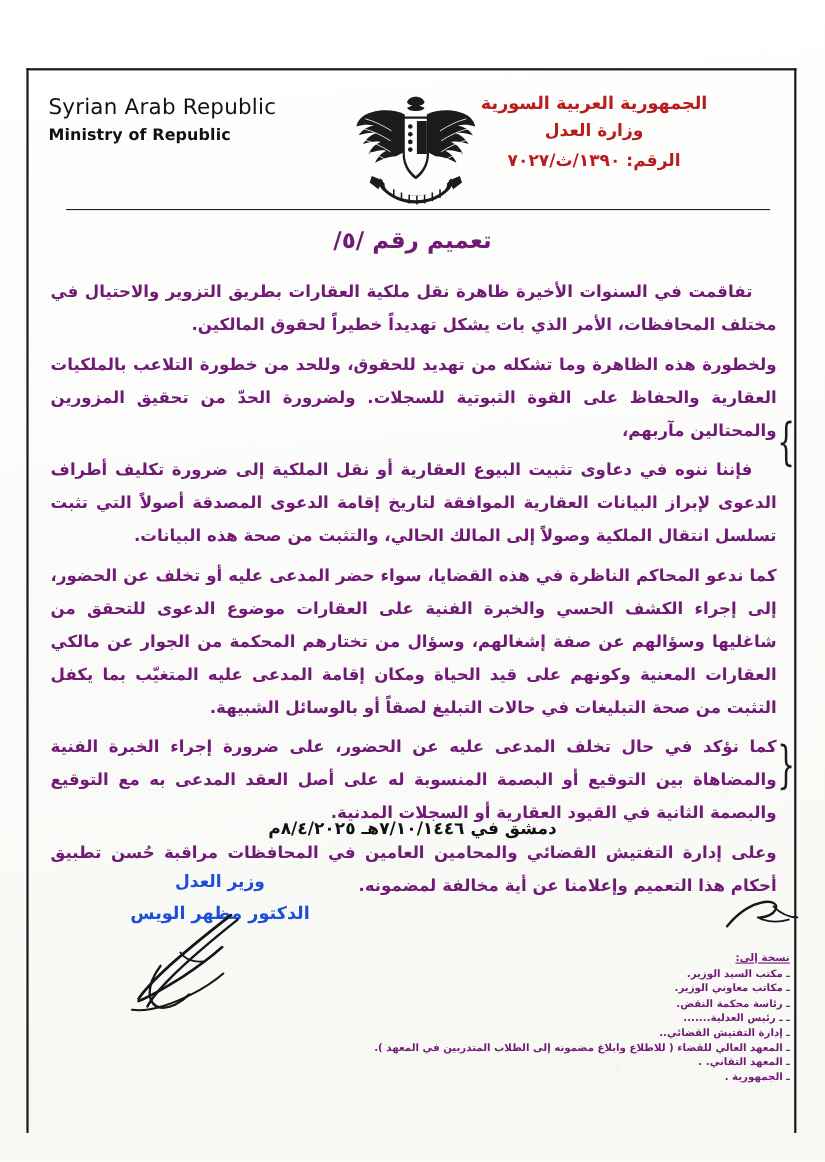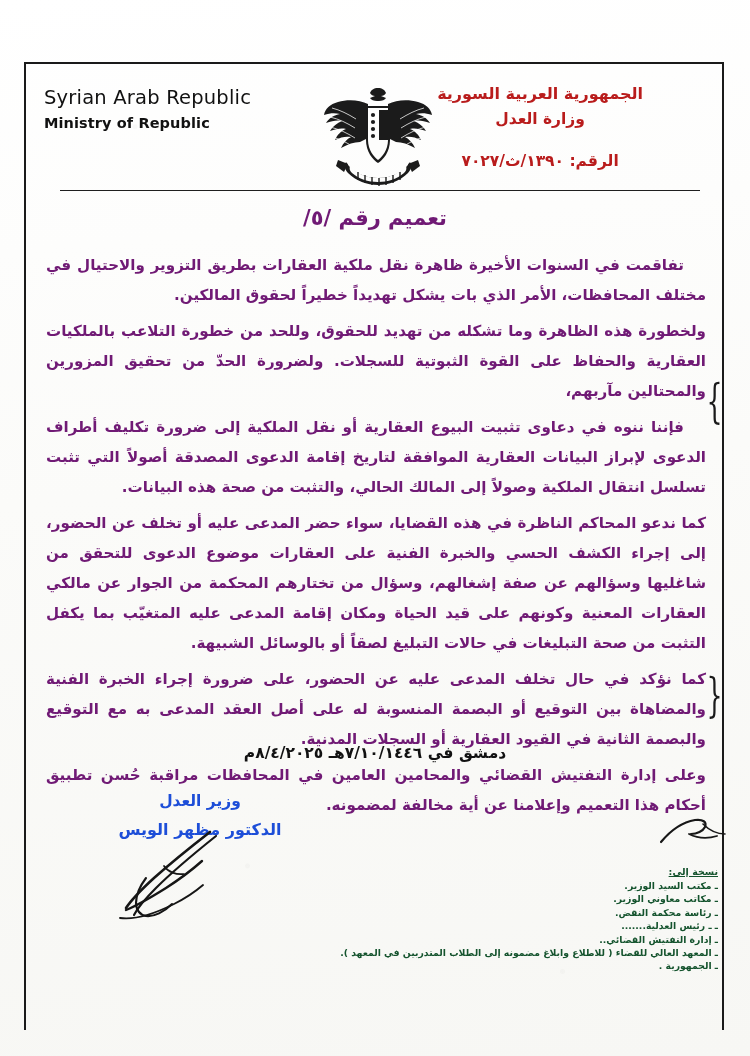--- a/index.html
+++ b/index.html
@@ -37,21 +37,21 @@
     position:absolute;left:20px;top:24px;color:#111;
   }
   .hdr-en .l1{font-size:19.5px;letter-spacing:.2px;line-height:1.25;}
   .hdr-en .l2{font-size:14.5px;font-weight:bold;margin-top:5px;letter-spacing:.1px;}
   .hdr-ar{
     position:absolute;right:22px;top:20px;text-align:center;direction:rtl;
     font-weight:bold;color:#b91c1c;
   }
   .hdr-ar .a1{font-size:16px;line-height:1.5;}
   .hdr-ar .a2{font-size:15.5px;line-height:1.5;margin-top:2px;}
-  .hdr-ar .a3{font-size:15.5px;line-height:1.5;margin-top:19px;letter-spacing:.5px;}
+  .hdr-ar .a3{font-size:15.5px;line-height:1.5;margin-top:4px;letter-spacing:.5px;}
   .hdr-rule{
     position:absolute;left:60px;top:190px;width:640px;height:0;
     border-top:1.6px solid #1f1f1f;
   }
   
   .emblem{position:absolute;left:322px;top:84px;width:112px;height:104px;}
   
   .title{
     position:absolute;left:0;right:0;top:206px;text-align:center;
     direction:rtl;font-size:21px;font-weight:bold;color:#701a75;
@@ -84,21 +84,21 @@
     position:absolute;left:70px;top:792px;width:260px;text-align:center;
     direction:rtl;color:#1d4ed8;
   }
   .sig .s1{font-size:15.5px;font-weight:bold;}
   .sig .s2{font-size:16px;font-weight:bold;margin-top:10px;}
   .sig-mark{position:absolute;left:60px;top:826px;width:260px;height:120px;}
   .sig-mark2{position:absolute;left:655px;top:812px;width:90px;height:50px;}
   
   .dist{
     position:absolute;right:24px;top:866px;width:300px;
-    direction:rtl;text-align:right;color:#14532d;
+    direction:rtl;text-align:right;color:#701a75;
     padding-right:8px;
   }
   .dist-title{
     font-size:9.5px;font-weight:bold;text-decoration:underline;margin-bottom:2px;
   }
   .dist-item{font-size:9.3px;font-weight:bold;line-height:13.4px;white-space:nowrap;}
 </style>
 </head>
 <body>
 
@@ -202,14 +202,15 @@
 </div>
 
 <div class="dist">
   <div class="dist-title">نسخة إلى:</div>
   <div class="dist-item">ـ مكتب السيد الوزير.</div>
   <div class="dist-item">ـ مكاتب معاوني الوزير.</div>
   <div class="dist-item">ـ رئاسة محكمة النقض.</div>
   <div class="dist-item">ـ ـ رئيس العدلية.......</div>
   <div class="dist-item">ـ إدارة التفتيش القضائي..</div>
   <div class="dist-item">ـ المعهد العالي للقضاء ( للاطلاع وابلاغ مضمونه إلى الطلاب المتدربين في المعهد ).</div>
+  <div class="dist-item">ـ المعهد التقاني. .</div>
   <div class="dist-item">ـ الجمهورية .</div>
 </div>
 
 </body></html>

